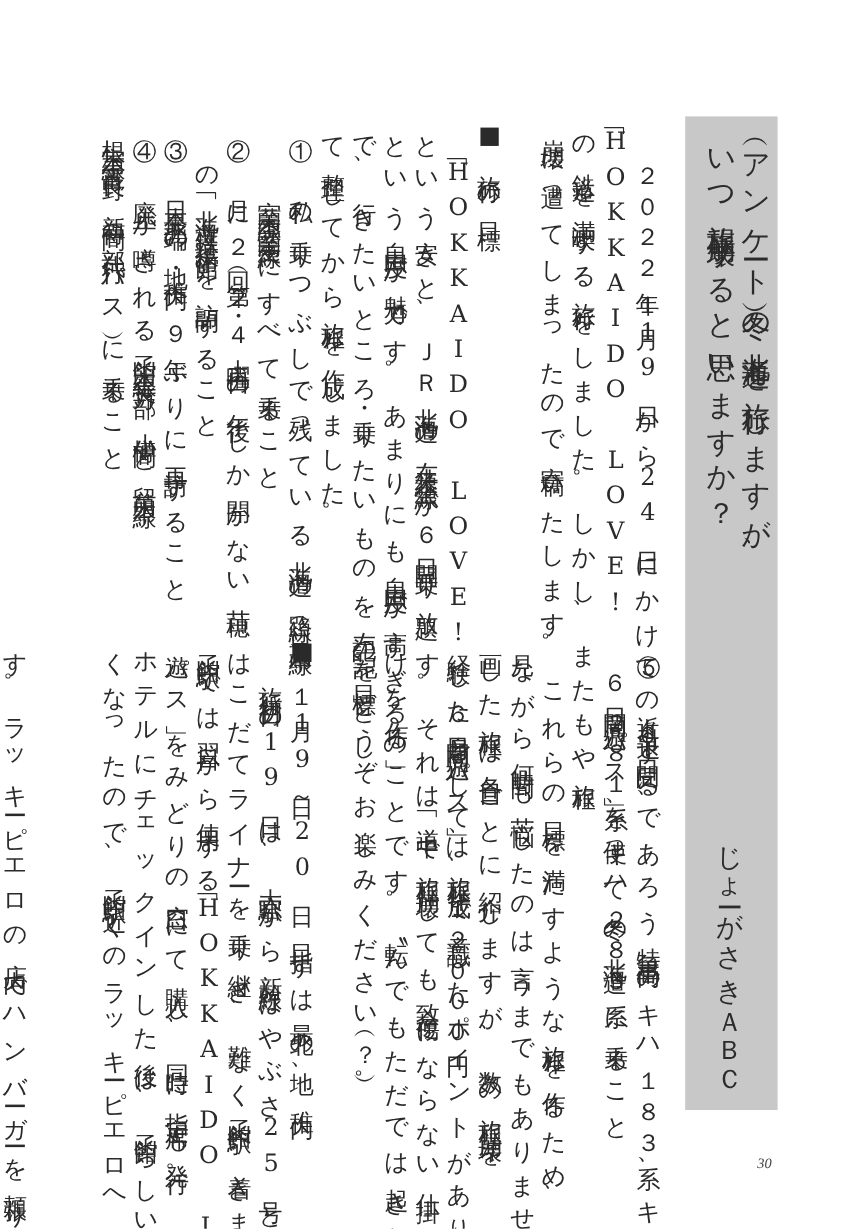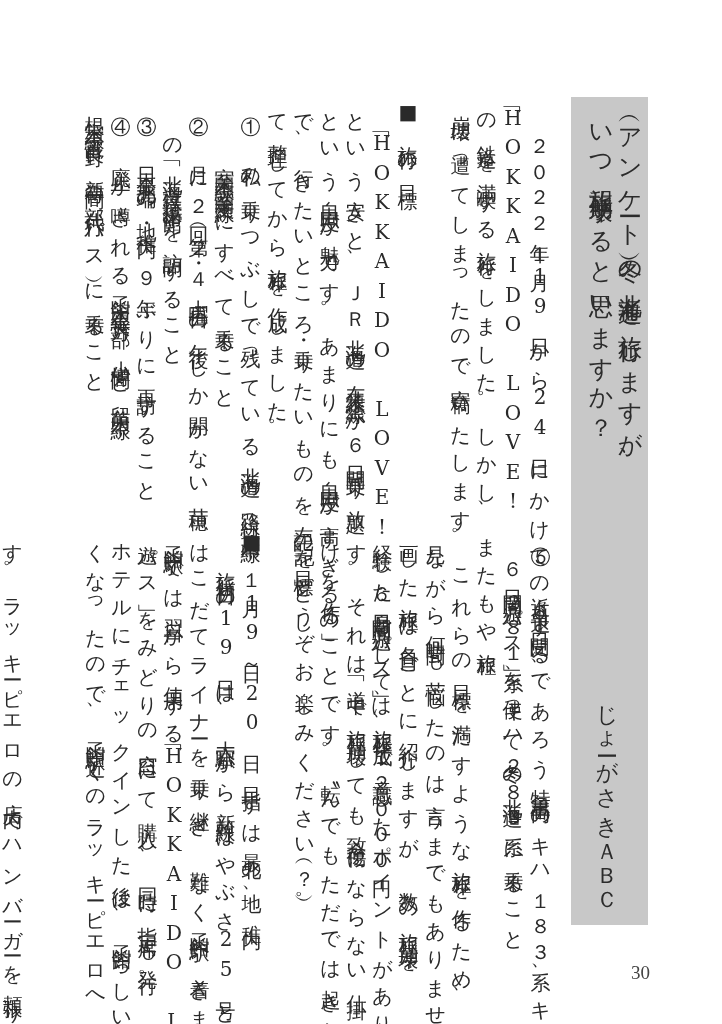--- a/index.html
+++ b/index.html
@@ -4,21 +4,21 @@
 <style>
   html, body { margin:0; padding:0; background:#ffffff; }
   body { width:722px; height:1024px; position:relative; overflow:hidden;
          font-family:"DejaVu Serif", "Liberation Serif", serif; color:#2a2a2a; }
   .page { position:absolute; left:0; top:0; width:722px; height:1024px; background:#fff; }
   .title-band { position:absolute; left:571px; top:97px; width:77px; height:828px; background:#c8c8c8; }
   .col { position:absolute; writing-mode:vertical-rl; text-orientation:upright;
          font-size:20px; line-height:26px; letter-spacing:5.5px; white-space:nowrap; }
   .title { font-family:"DejaVu Sans", "Liberation Sans", sans-serif; font-size:24px; letter-spacing:3.4px; color:#2b2b2b; }
   .author { font-family:"DejaVu Sans", "Liberation Sans", sans-serif; font-size:22px; letter-spacing:2px; color:#2b2b2b; }
-  .pagenum { position:absolute; left:631px; top:962px; font-size:19px; color:#444;
+  .pagenum { position:absolute; left:631px; top:962px; font-style:italic; font-size:12px; color:#444;
              font-family:"Liberation Serif", serif; }
 </style>
 </head>
 <body>
 
 <div class="page">
   <div class="title-band"></div>
   <div class="col title" style="left:617px; top:108px;">（アンケート）冬の北海道を旅行しますが、</div>
   <div class="col title" style="left:588px; top:108px;">いつ旅程崩壊すると思いますか？</div>
   <div class="col author" style="left:594px; top:690px;">じょーがさきＡＢＣ</div>

